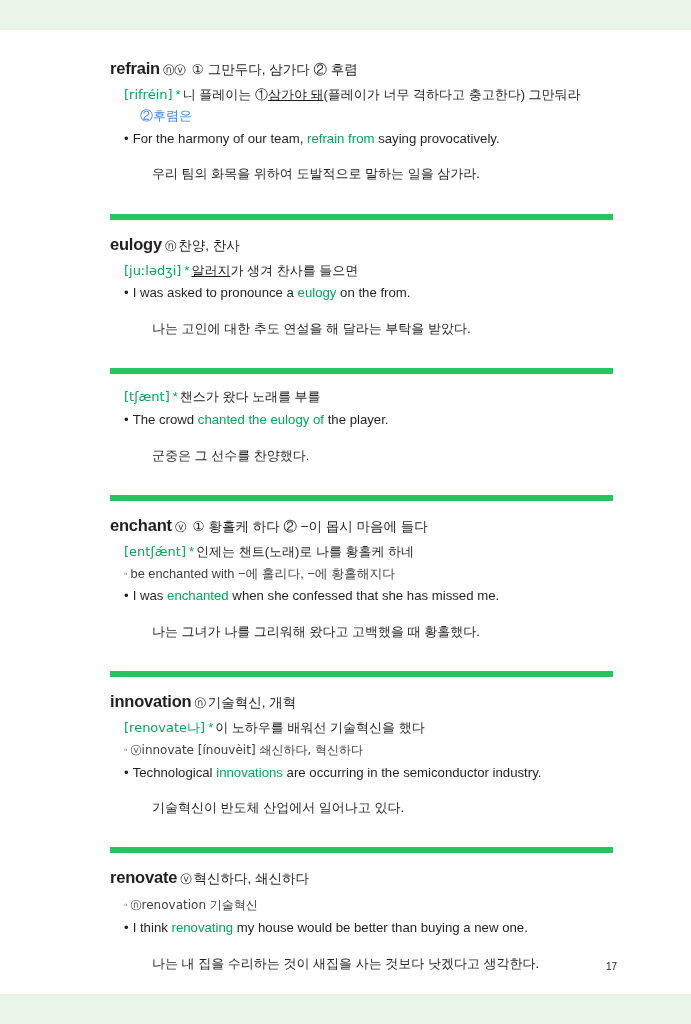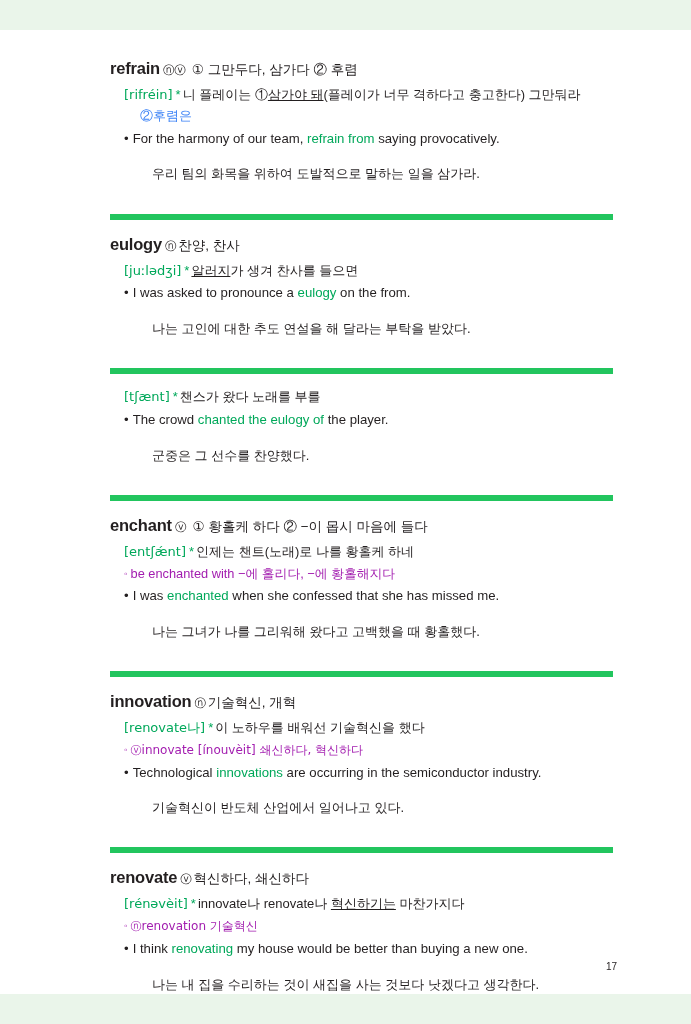--- a/index.html
+++ b/index.html
@@ -98,21 +98,21 @@
     padding-left: 30px;
     font-size: 13px;
     color: #3b82f6;
     margin: 0 0 2px 0;
     line-height: 1.45;
   }
   .deriv-line {
     padding-left: 14px;
     margin: 1px 0 2px 0;
     font-size: 12.8px;
-    color: #a21caf;
+    color: #404040;
     line-height: 1.5;
   }
   .deriv-line .bullet {
     font-size: 10px;
     margin-right: 3px;
     vertical-align: 1px;
   }
   .deriv-line .sub-pos {
     font-size: 11px;
   }
@@ -228,23 +228,20 @@
     <p class="ex-line">
       <span class="bullet">•</span><span>Technological </span><span class="hl">innovations</span><span> are occurring in the semiconductor industry.</span>
     </p>
     <p class="ko-line">기술혁신이 반도체 산업에서 일어나고 있다.</p>
   </div>
 
   <div class="entry last">
     <p class="headword-line">
       <span class="headword">renovate</span><span class="pos circ">ⓥ</span><span class="headword-meaning">혁신하다, 쇄신하다</span>
     </p>
-    <p class="phon-line">
-      <span class="phon">[rénəvèit]</span><span class="star">*</span><span class="ko-mnemonic">innovate나 renovate나 </span><span class="ko-mnemonic ul">혁신하기는</span><span class="ko-mnemonic"> 마찬가지다</span>
-    </p>
     <p class="deriv-line">
       <span class="bullet">◦</span><span class="sub-pos circ">ⓝ</span><span class="phon-sm">renovation 기술혁신</span>
     </p>
     <p class="ex-line">
       <span class="bullet">•</span><span>I think </span><span class="hl">renovating</span><span> my house would be better than buying a new one.</span>
     </p>
     <p class="ko-line">나는 내 집을 수리하는 것이 새집을 사는 것보다 낫겠다고 생각한다.</p>
   </div>
 
 </div>

